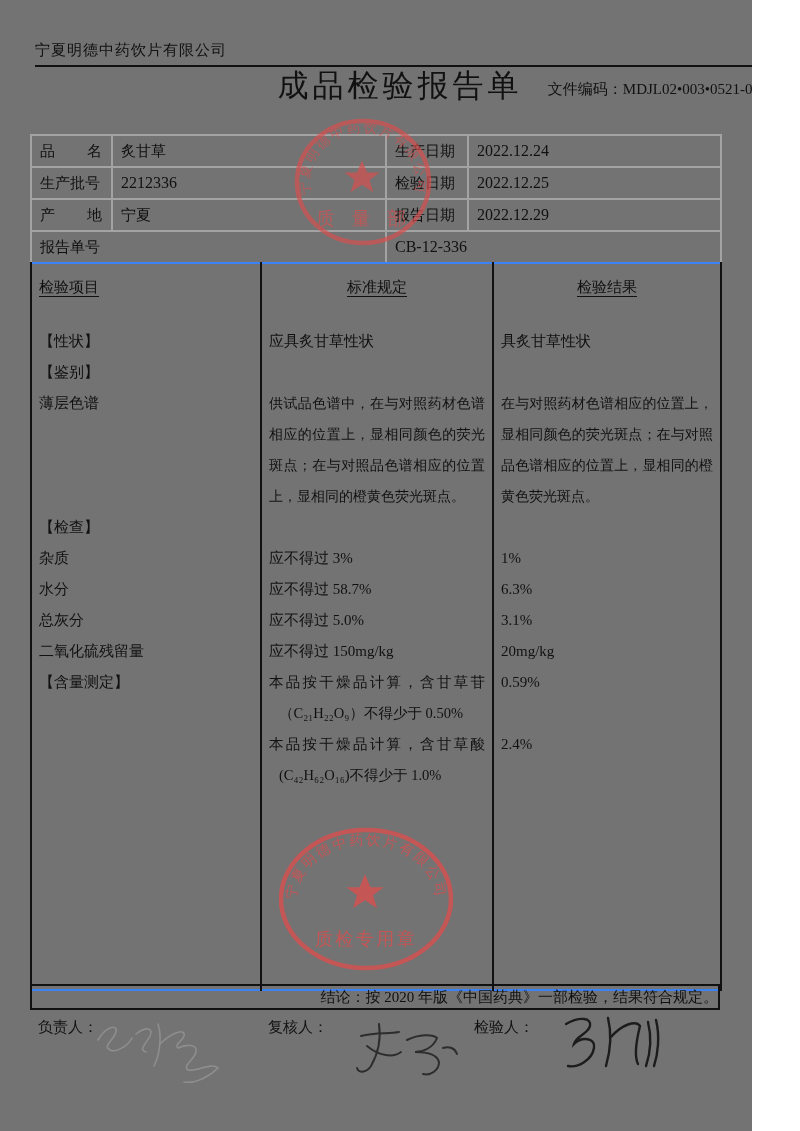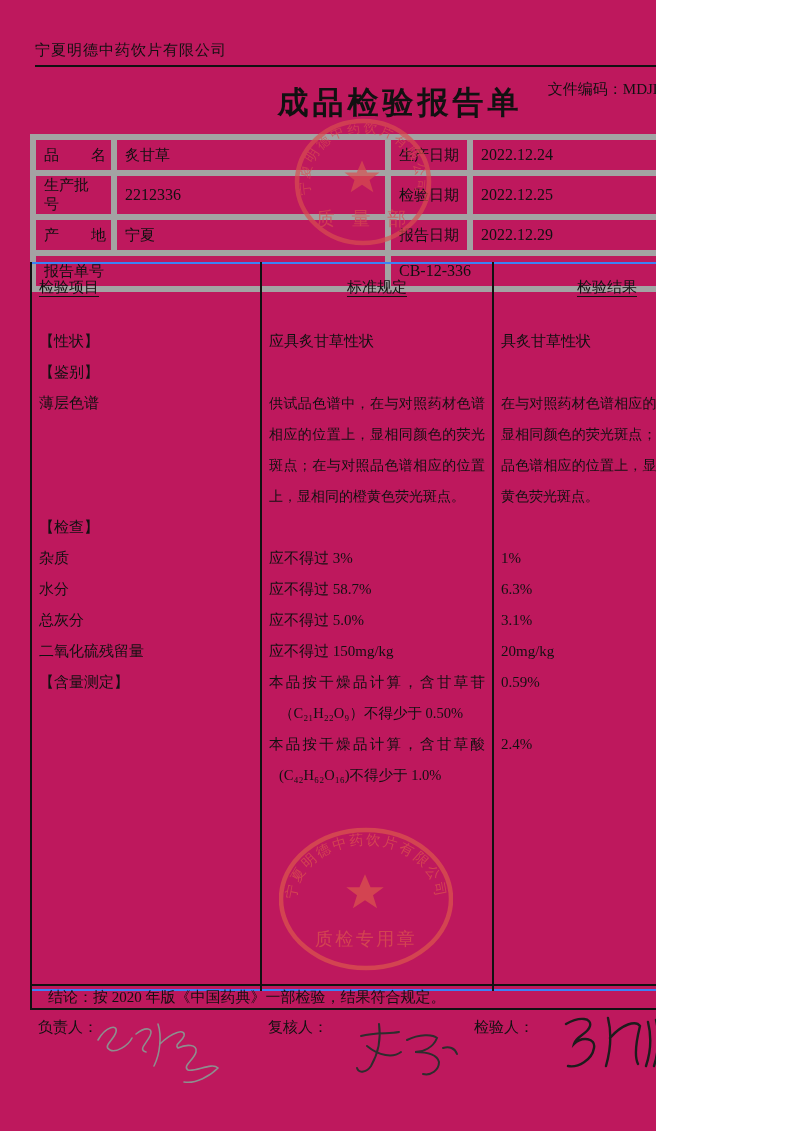--- a/index.html
+++ b/index.html
@@ -1,45 +1,45 @@
 <!DOCTYPE html>
 <html><head>
 <meta charset="utf-8">
 <style>
   html,body{margin:0;padding:0;background:#ffffff;}
-  .page{position:relative;width:656px;height:1131px;background:#be185d;overflow:hidden;
+  .page{position:relative;width:752px;height:1131px;background:#737373;overflow:hidden;
         font-family:"Liberation Serif","DejaVu Serif",serif;color:#111;}
   
   .hdr{position:absolute;left:35px;top:41px;width:733px;height:22px;font-size:15px;}
   .hdr .co{position:absolute;left:0;top:0;letter-spacing:1px;}
   .hdr .code{position:absolute;right:8px;top:0;margin-top:39px;}
   .rule{position:absolute;left:35px;top:65px;width:735px;height:2px;background:#111;}
-  .title{position:absolute;left:0;top:82px;width:800px;text-align:center;
-         font-size:31px;font-weight:bold;letter-spacing:4px;}
+  .title{position:absolute;left:0;top:65px;width:800px;text-align:center;
+         font-size:31px;font-weight:normal;letter-spacing:4px;}
   
   table{border-collapse:collapse;table-layout:fixed;}
   .info{position:absolute;left:30px;top:134px;width:690px;}
-  .info td{border:6px solid #a3a3a3;height:30px;padding:0 8px;font-size:15px;overflow:hidden;}
+  .info td{border:2px solid #a3a3a3;height:30px;padding:0 8px;font-size:15px;overflow:hidden;}
   .info td.val{font-size:16px;}
   .spread{display:inline-block;width:62px;text-align:justify;text-align-last:justify;}
   
   .main{position:absolute;left:30px;top:262px;width:690px;border:2px solid #3b82f6;}
   .main td{border-left:2px solid #111;border-right:2px solid #111;border-top:none;border-bottom:none;
            padding:0 7px;font-size:15px;line-height:31px;vertical-align:top;overflow:hidden;}
   .main tr.hd td{height:42px;line-height:46px;}
   .main tr.hd td u{text-decoration:underline;text-underline-offset:4px;}
   .main tr.hd td.c{text-align:center;}
   .main tr.sp td{height:16px;}
   .main tr.fill td{height:198px;}
   .main td.jw{font-size:14px;text-align:justify;}
   .main td.jl{font-size:14.5px;text-align:justify;text-align-last:justify;}
   .main td.fm{font-size:14.5px;padding-left:17px;}
   
   .concl{position:absolute;left:30px;top:984px;width:690px;height:26px;border:2px solid #111;
-         box-sizing:border-box;line-height:23px;font-size:15px;padding-left:16px;}
+         box-sizing:border-box;line-height:23px;font-size:15px;padding-left:6px;text-align:right;}
   
   .signs{position:absolute;left:0;top:1016px;width:800px;height:90px;font-size:15px;}
   .signs .lb{position:absolute;top:2px;}
   .sig{position:absolute;}
   
   .stamp{position:absolute;pointer-events:none;}
   .stamp text{font-family:"Liberation Serif","DejaVu Serif",serif;}
 </style>
 </head>
 <body>

